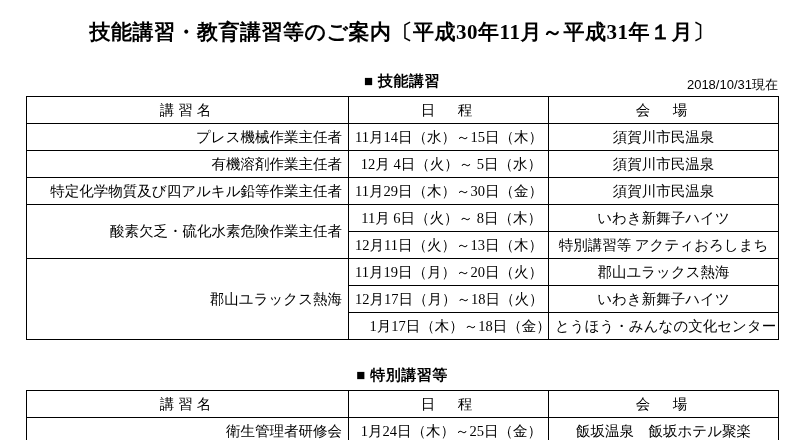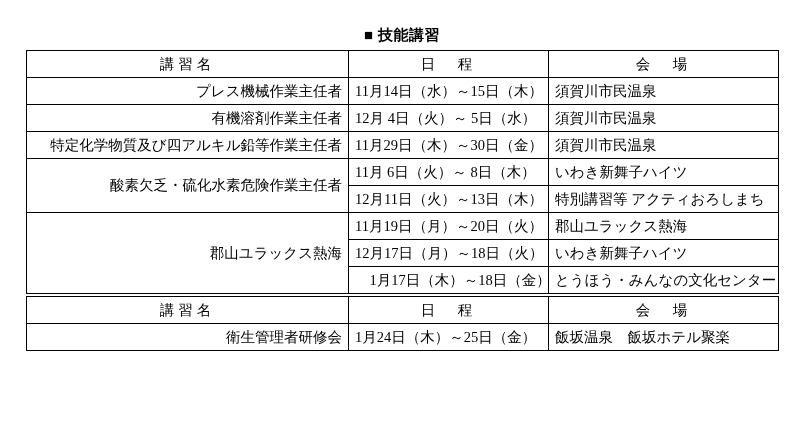--- a/index.html
+++ b/index.html
@@ -69,32 +69,34 @@
   table.grid th {
     text-align: center;
     letter-spacing: 4px;
     margin-top: 31px;
   }
   .col-name  { width: 322px; }
   .col-date  { width: 200px; }
   .col-place { width: 230px; }
 
   td.name  { text-align: right;  padding-left: 14px; }
-  td.date  { text-align: left;  padding-left: 8px; letter-spacing: 0px; }
-  td.place { text-align: left; }
+  td.date  { text-align: right;  padding-left: 8px; letter-spacing: 0px; }
+  td.place { text-align: center; }
 </style>
 </head>
 <body>
 
 <div class="page">
 
+  <div class="doc-title">技能講習・教育講習等のご案内〔平成30年11月～平成31年１月〕</div>
 
   <div class="section">
     <div class="section-head">
       <span class="section-title">■ 技能講習</span>
+      <span class="asof">2018/10/31現在</span>
     </div>
     <table class="grid">
       <colgroup>
         <col class="col-name">
           <col class="col-date">
           <col class="col-place">
       </colgroup>
       <thead>
         <tr>
           <th>講習名</th>
@@ -138,20 +140,23 @@
         </tr>
         <tr>
           <td class="date">　1月17日（木）～18日（金）</td>
           <td class="place">とうほう・みんなの文化センター</td>
         </tr>
       </tbody>
     </table>
   </div>
 
   <div class="section">
+    <div class="section-head">
+      <span class="section-title">■ 特別講習等</span>
+    </div>
     <table class="grid">
       <colgroup>
         <col class="col-name">
           <col class="col-date">
           <col class="col-place">
       </colgroup>
       <thead>
         <tr>
           <th>講習名</th>
           <th>日　程</th>

